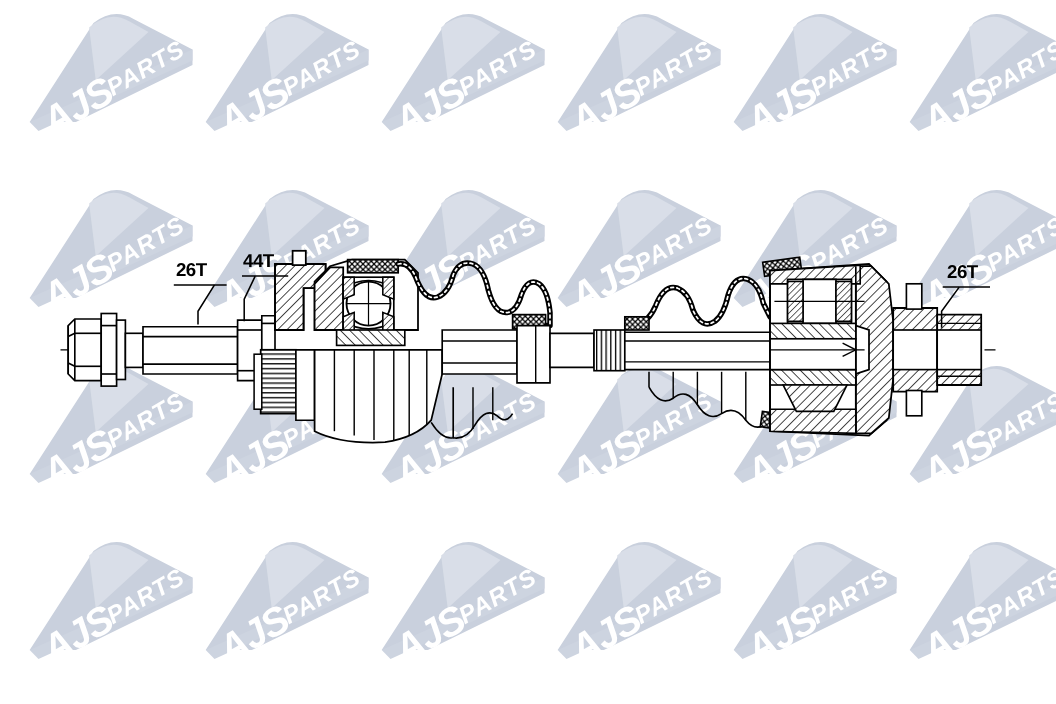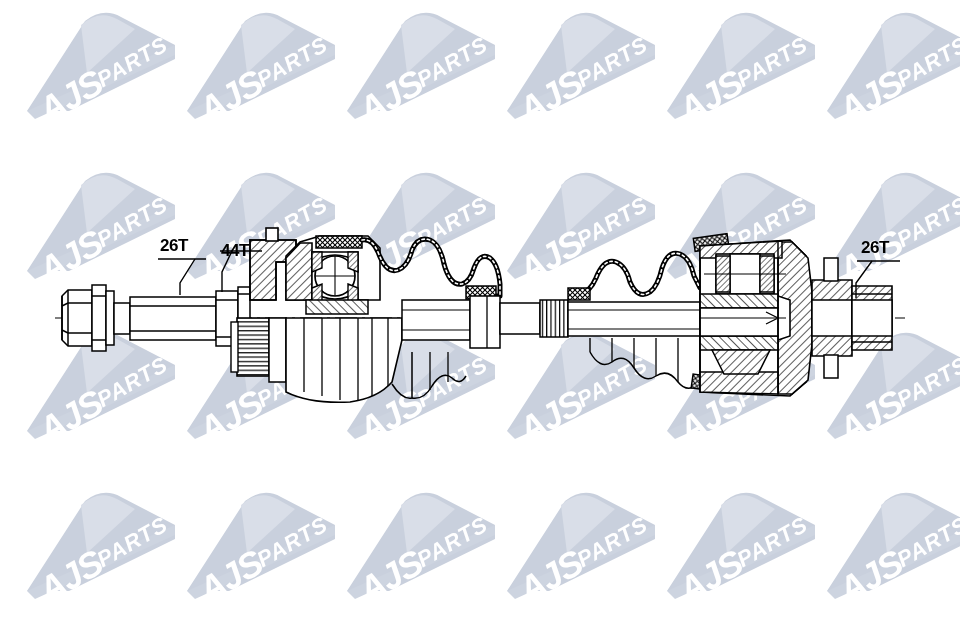--- a/index.html
+++ b/index.html
@@ -47,21 +47,21 @@
   .tooth-label {
     position: absolute;
     font-family: "Liberation Sans", sans-serif;
     font-weight: bold;
     font-size: 17px;
     color: #000000;
     letter-spacing: -0.5px;
     white-space: nowrap;
   }
   #label-26t-left  { left: 160px; top: 236px; }
-  #label-44t       { left: 221px; top: 241px; }
+  #label-44t       { left: 221px; top: 228px; }
   #label-26t-right { left: 861px; top: 238px; }
 </style>
 </head>
 <body>
 
 <div id="stage">
 
   <div id="watermark-layer">
     <svg width="960" height="640" viewBox="0 0 960 640">
       <defs>

